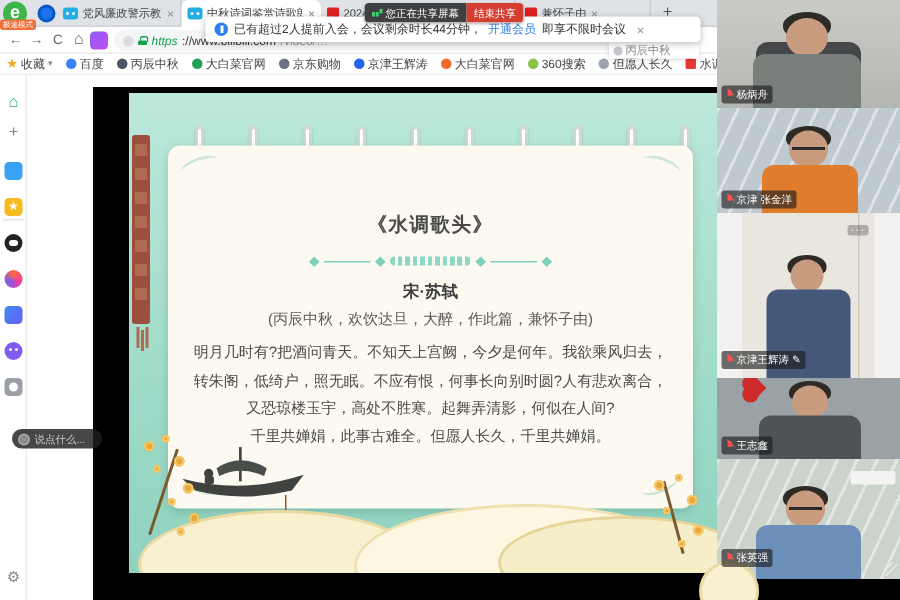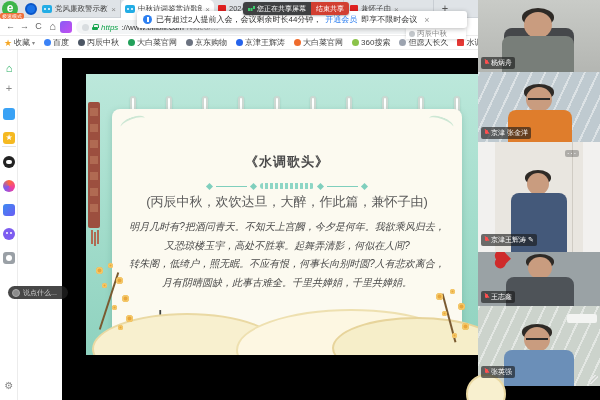--- a/index.html
+++ b/index.html
@@ -71,43 +71,43 @@
   .sic.ai1 { background:conic-gradient(#ff6a3d,#f03da0,#7b5cf0,#ff6a3d); border-radius:50%; }
   .sic.ai2 { background:linear-gradient(135deg,#3d8bf0,#6a5cf5); }
   .sic.purp { background:#7d5cf0; border-radius:50%; position:absolute; }
   .sic.purp:before { content:""; position:absolute; left:3px; top:4px; width:2px; height:2px; background:#fff; border-radius:50%; box-shadow:4px 0 0 #fff; }
   .sic.gray { background:#9aa0a6; position:absolute; }
   .sic.gray:before { content:""; position:absolute; left:3px; top:3px; width:6px; height:6px; background:#fff; border-radius:50%; }
   .sic.gear { color:#888; font-size:10px; }
 
   
   .player { position:absolute; left:62px; top:58px; width:416px; height:342px; background:#000; }
-  .vid { position:absolute; left:24px; top:16px; width:392px; height:281px; overflow:hidden; background:linear-gradient(180deg,#bce8db 0%,#a4ddcc 50%,#8fd2bf 100%);padding-left:20px; }
+  .vid { position:absolute; left:24px; top:4px; width:392px; height:320px; overflow:hidden; background:linear-gradient(180deg,#bce8db 0%,#a4ddcc 50%,#8fd2bf 100%);padding-left:20px; }
 
   .hangban { position:absolute; left:2px; top:28px; width:12px; height:126px; background:#9c4f3f; border-radius:2px; }
   .hangban:before { content:""; position:absolute; left:2px; top:6px; width:8px; height:104px; background:repeating-linear-gradient(180deg,#b06a52 0 8px,#9c4f3f 8px 16px); }
   .hangban:after { content:""; position:absolute; left:3px; top:128px; width:1.5px; height:14px; background:#b06a52; box-shadow:3px 2px 0 #b06a52, 6px 0 0 #b06a52; }
 
   .spirals { position:absolute; left:44px; top:22px; width:330px; display:flex; justify-content:space-between; }
   .loop { width:6px; height:22px; background:#fff; border:2px solid #cdd8d2; border-radius:4px; box-shadow:0 1px 2px rgba(0,0,0,.15); }
 
   .card { position:absolute; left:26px; top:35px; width:350px; height:242px; background:#fcfaf0; border-radius:8px; box-shadow:0 2px 6px rgba(50,110,90,.25); text-align:center; }
   .vine { position:absolute; width:26px; height:12px; border-top:2px solid #c8e6d2; border-radius:50%; opacity:.9; }
   .vine.tl { left:8px; top:8px; transform:rotate(-20deg); }
   .vine.tr { right:8px; top:8px; transform:rotate(20deg); }
   .vine.bl { left:10px; bottom:10px; transform:rotate(200deg); }
   .vine.br { right:10px; bottom:10px; transform:rotate(160deg); }
   .p-title { margin-top:44px; font-size:13px; font-weight:bold; color:#4a4a4a; letter-spacing:1px; }
   .orn { margin:12px auto 0; width:160px; display:flex; align-items:center; justify-content:center; gap:4px; }
   .orn .ln { height:1px; background:#7fcfbd; flex:1; }
   .orn .dia { width:5px; height:5px; background:#7fcfbd; transform:rotate(45deg); flex:0 0 auto; }
   .orn .mid { width:54px; height:6px; background:repeating-linear-gradient(90deg,#8ed6c5 0 3px,#fcfaf0 3px 5px); border-radius:3px; flex:0 0 auto; }
   .p-author { margin-top:10px; font-size:11px; font-weight:bold; color:#3f3f3f; }
-  .p-pref { margin-top:4px; font-size:13px; color:#5a5a5a; }
-  .poem { margin-top:7px; font-size:10px; color:#4a4a4a; line-height:18.5px;font-style:italic; }
+  .p-pref { margin-top:4px; font-size:10px; color:#5a5a5a; }
+  .poem { margin-top:7px; font-size:10px; color:#4a4a4a; line-height:18.5px; }
 
   .boat { position:absolute; left:6px; bottom:4px; width:88px; height:44px; }
   .charm { position:absolute; left:100px; top:268px; width:10px; height:40px; }
   .charm:before { content:""; position:absolute; left:4px; top:0; width:1px; height:14px; background:#8a5a3a; }
   .charm-knot { position:absolute; left:1.5px; top:13px; width:6px; height:6px; background:#c0392b; transform:rotate(45deg); }
   .charm:after { content:""; position:absolute; left:3px; top:20px; width:1px; height:12px; background:#c0392b; box-shadow:3px 0 0 #c0392b; }
 
   .cloud { position:absolute; border-radius:50%; }
   .c1 { left:6px; bottom:-30px; width:190px; height:72px; background:#f8f0cf; border:2px solid #ead9a3; }
   .c2 { left:150px; bottom:-36px; width:230px; height:82px; background:#fdf7e2; border:2px solid #eee0b0; }
@@ -307,26 +307,27 @@
         <div class="p-title">《水调歌头》</div>
         <div class="orn">
           <span class="dia"></span>
             <span class="ln"></span>
             <span class="dia"></span>
             <span class="mid"></span>
             <span class="dia"></span>
             <span class="ln"></span>
             <span class="dia"></span>
         </div>
+        <div class="p-author">宋·苏轼</div>
         <div class="p-pref">(丙辰中秋，欢饮达旦，大醉，作此篇，兼怀子由)</div>
         <div class="poem">
           <div>明月几时有?把酒问青天。不知天上宫阙，今夕是何年。我欲乘风归去，</div>
+          <div>转朱阁，低绮户，照无眠。不应有恨，何事长向别时圆?人有悲欢离合，</div>
           <div>又恐琼楼玉宇，高处不胜寒。起舞弄清影，何似在人间?</div>
-          <div>转朱阁，低绮户，照无眠。不应有恨，何事长向别时圆?人有悲欢离合，</div>
-          <div>月有阴晴圆缺，此事古难全。千里共婵娟，千里共婵娟。</div>
+          <div>千里共婵娟，此事古难全。但愿人长久，千里共婵娟。</div>
         </div>
         <svg class="boat" viewBox="0 0 100 50">
           <path d="M4 32 Q50 44 96 29 L87 41 Q50 50 14 41 Z" fill="#3f423f"></path>
           <rect x="47" y="8" width="2" height="26" fill="#3f423f"></rect>
           <path d="M30 24 Q48 12 68 24 L66 30 Q48 22 32 30 Z" fill="#4a4e4a"></path>
           <circle cx="24" cy="28" r="3.5" fill="#3f423f"></circle>
           <rect x="21" y="30" width="7" height="6" rx="2" fill="#3f423f"></rect>
         </svg>
       </div>
 

